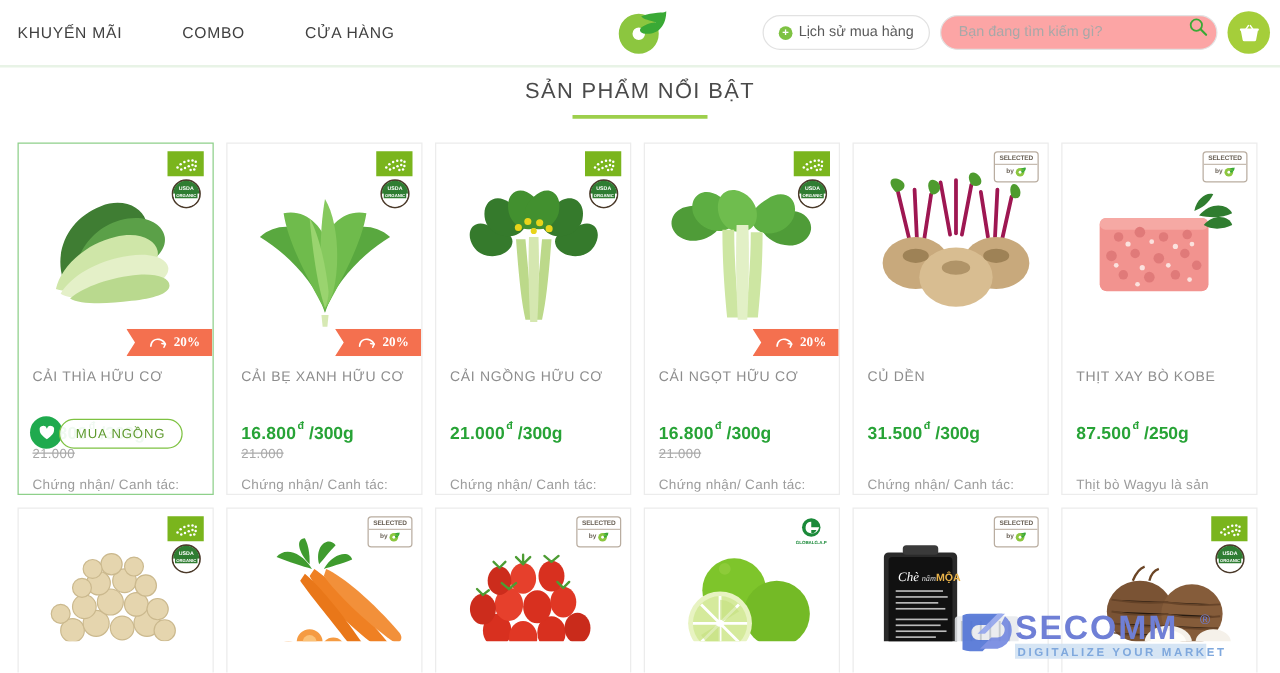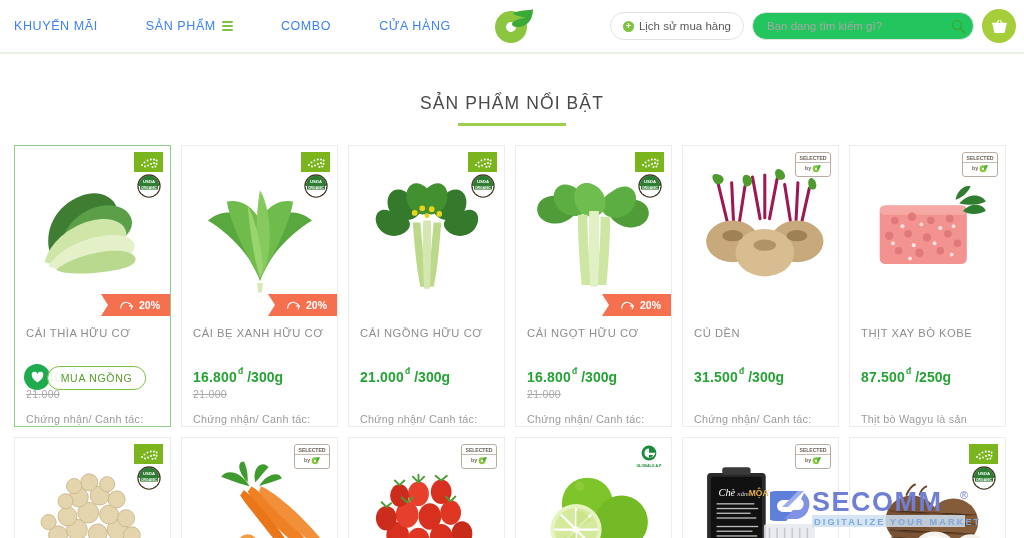--- a/index.html
+++ b/index.html
@@ -21,21 +21,21 @@
   }
   .nav {
     display: flex;
     align-items: center;
     gap: 0;
     padding-left: 14px;
   }
   .nav-item {
     font-size: 12.5px;
     letter-spacing: .6px;
-    color: #3b82f6;
+    color: #404040;
     padding: 6px 24px 6px 0;
     margin-right: 24px;
     white-space: nowrap;
     display: flex;
     align-items: center;
     gap: 6px;
     cursor: pointer;
   }
   .nav-item:last-child { margin-right: 0; align-items: flex-end; }
   .hamburger { display: inline-flex; flex-direction: column; gap: 2px; }
@@ -68,27 +68,27 @@
     cursor: pointer;
     white-space: nowrap;
   }
   .history-dot {
     width: 11px; height: 11px; border-radius: 50%;
     background: #7ec242;
     display: inline-flex; align-items: center; justify-content: center;
     color: #fff; font-size: 9px; line-height: 1; font-weight: bold;
   }
   .search-box {
-    display: flex; align-items: center;
+    display: flex; 
     border: 1px solid #e2e2e2;
     border-radius: 16px;
     height: 28px;
     width: 222px;
     padding: 0 6px 0 14px;
-    background: #22c55e;
+    background: #fca5a5;
   }
   .search-box input {
     flex: 1;
     border: none; outline: none;
     font-size: 11.5px;
     color: #555;
     font-family: "Liberation Sans", sans-serif;
     background: transparent;
   }
   .search-box input::placeholder { color: #a8a8a8; }
@@ -96,21 +96,21 @@
   .cart-btn {
     width: 34px; height: 34px;
     border-radius: 50%;
     background: #a5ce3a;
     display: flex; align-items: center; justify-content: center;
     cursor: pointer;
     flex: none;
   }
 
   
-  .section-title-wrap { text-align: center; padding-top: 39px; }
+  .section-title-wrap { text-align: center; padding-top: 8px; }
   .section-title {
     font-size: 17.5px;
     letter-spacing: 1.1px;
     color: #4a4a4a;
     font-weight: normal;
   }
   .title-underline {
     width: 108px; height: 3px;
     background: #9dcf4c;
     margin: 9px auto 0;
@@ -209,20 +209,21 @@
     height: 22px;
     background: #f4704f;
     color: #fff;
     font-size: 10.5px;
     font-weight: bold;
     display: flex; align-items: center;
     gap: 5px;
     padding: 0 10px 0 18px;
     z-index: 6;
     clip-path: polygon(0 0, 100% 0, 100% 100%, 0 100%, 7px 50%);
+    font-family: Liberation Serif, serif;
   }
   .ribbon svg { flex: none; }
 
   .info { padding: 11px 11px 0 11px; }
   .p-name {
     font-size: 11.2px;
     letter-spacing: .55px;
     color: #8d8d8d;
     line-height: 1.45;
     min-height: 32px;
@@ -265,28 +266,20 @@
   }
 </style>
 </head>
 <body>
 
 <div class="header">
 
   <nav class="nav">
     <div class="nav-item">
       <span>KHUYẾN MÃI</span>
-    </div>
-    <div class="nav-item">
-      <span>SẢN PHẨM</span>
-      <span class="hamburger">
-          <i></i>
-          <i></i>
-          <i></i>
-        </span>
     </div>
     <div class="nav-item">
       <span>COMBO</span>
     </div>
     <div class="nav-item">
       <span>CỬA HÀNG</span>
     </div>
   </nav>
 
   <div class="logo">

